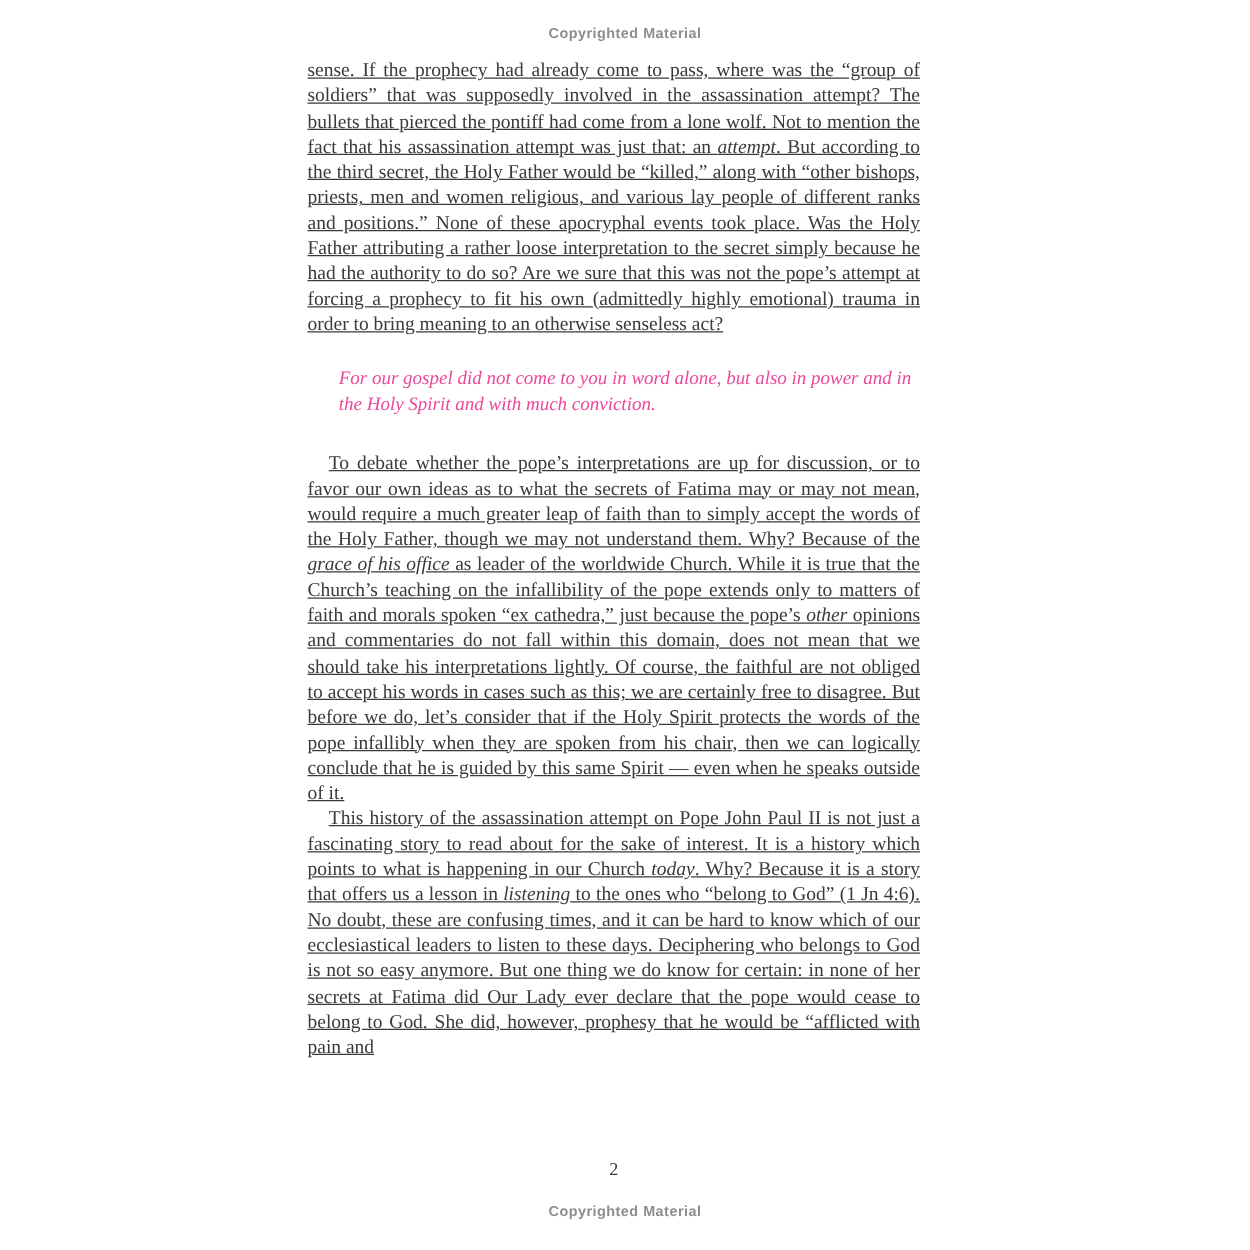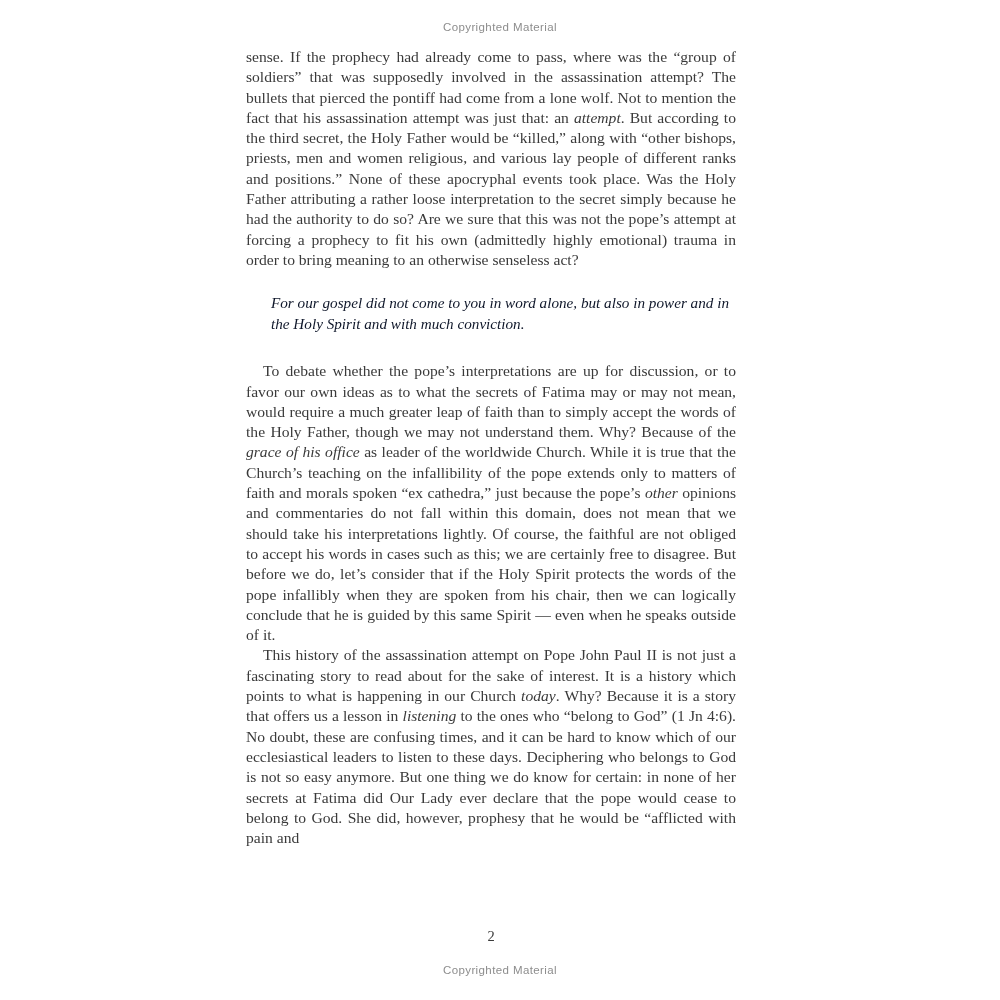--- a/index.html
+++ b/index.html
@@ -15,21 +15,21 @@
     font-family: "Liberation Serif", serif;
     overflow: hidden;
   }
   .copyright {
     position: absolute;
     left: 0;
     width: 100%;
     text-align: center;
     font-family: "Liberation Sans", sans-serif;
     font-size: 11.5px;
-    font-weight: normal;
+    font-weight: bold;
     color: #8d8d8d;
     letter-spacing: 0.4px;
   }
   .copyright.top { top: 21px; }
   .copyright.bottom { top: 964px; }
   .content {
     position: absolute;
     left: 246px;
     top: 47px;
     width: 490px;
@@ -40,28 +40,29 @@
     letter-spacing: 0.6px;
     color: #2e2e2e;
     margin: 0 0 23px 0;
   }
   .para {
     margin: 0;
     font-size: 15.6px;
     line-height: 20.3px;
     text-align: justify;
     color: #3a3a3a;
+    text-decoration: underline;
   }
   .para.indent { text-indent: 17px; }
   .quote {
     margin: 23px 0 27px 25px;
     font-style: italic;
     font-size: 15.2px;
     line-height: 20.5px;
-    color: #0f172a;
+    color: #ec4899;
     text-align: left;
   }
   .it { font-style: italic; }
   .page-number {
     position: absolute;
     left: 246px;
     width: 490px;
     top: 928px;
     text-align: center;
     font-size: 14.5px;

